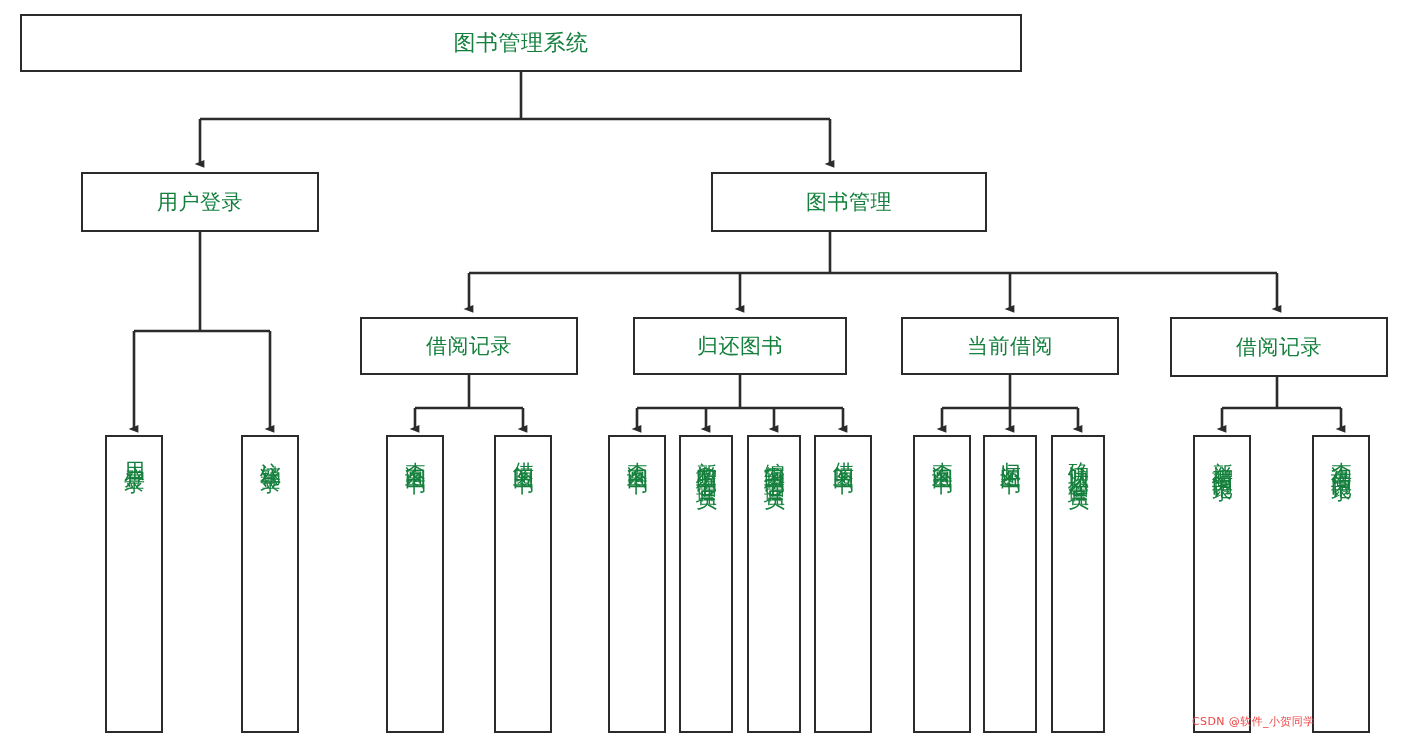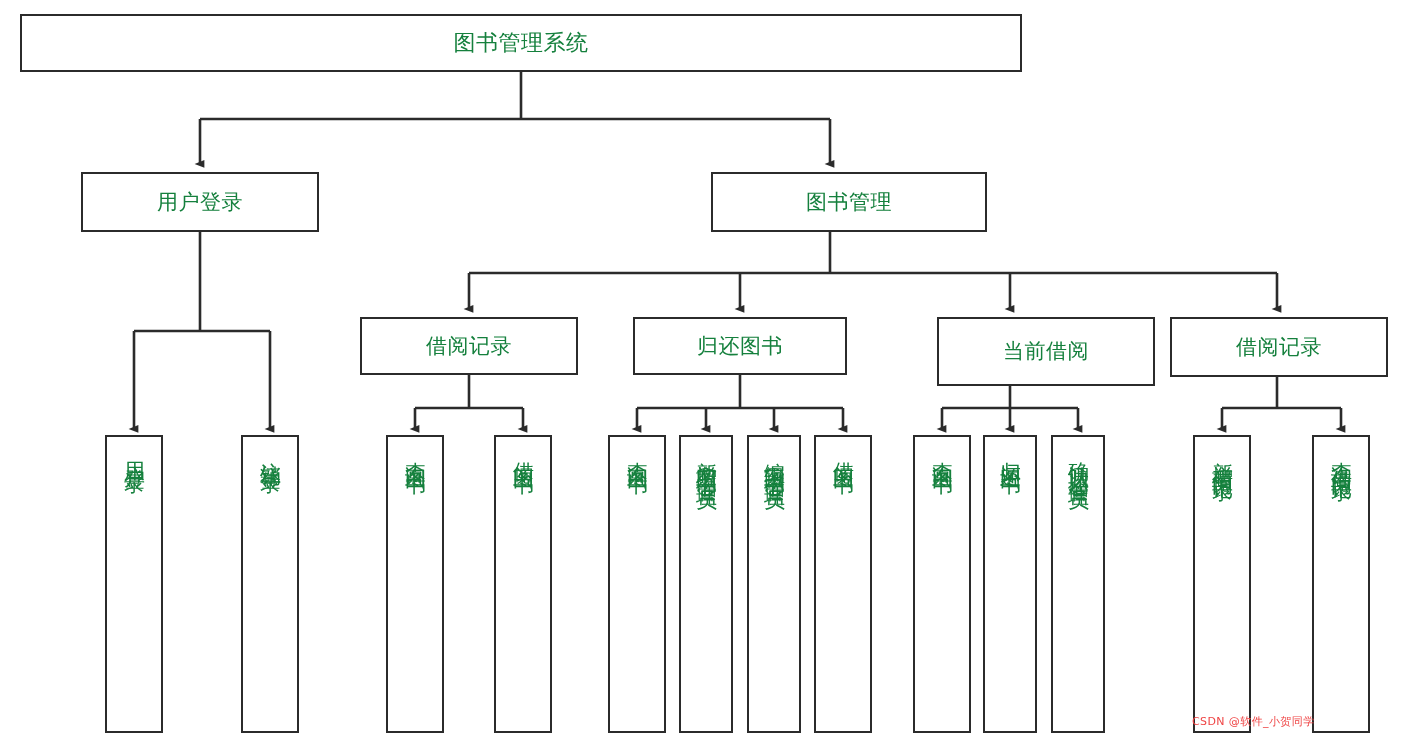--- a/index.html
+++ b/index.html
@@ -141,21 +141,21 @@
   </div>
 
   <div class="node h" style="left:360px; top:317px; width:218px; height:58px;">
     <span class="node-label">借阅记录</span>
   </div>
 
   <div class="node h" style="left:633px; top:317px; width:214px; height:58px;">
     <span class="node-label">归还图书</span>
   </div>
 
-  <div class="node h" style="left:901px; top:317px; width:218px; height:69px;margin-left:36px;">
+  <div class="node h" style="left:901px; top:317px; width:218px; height:58px;">
     <span class="node-label">当前借阅</span>
   </div>
 
   <div class="node h" style="left:1170px; top:317px; width:218px; height:60px;">
     <span class="node-label">借阅记录</span>
   </div>
 
   <div class="node v" style="left:105px; top:435px; width:58px; height:298px;">
     <span class="node-label">用户登录</span>
   </div>

